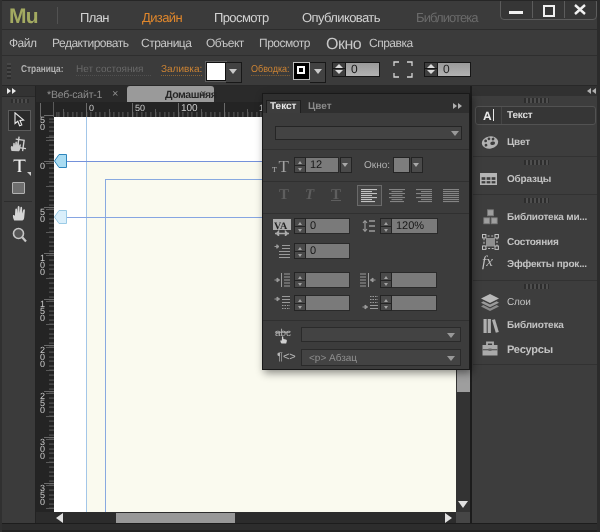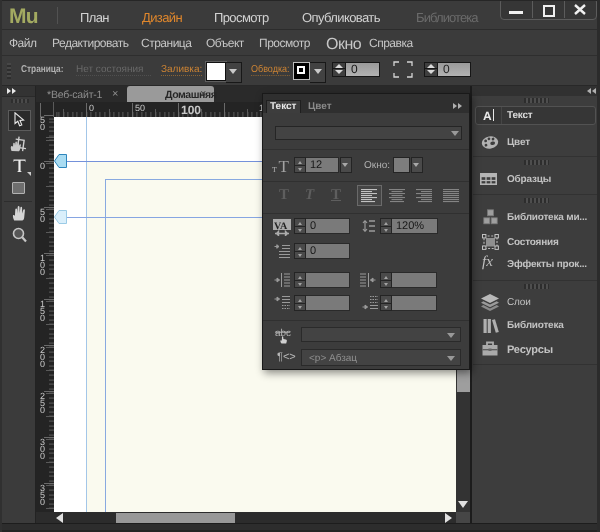--- a/index.html
+++ b/index.html
@@ -123,21 +123,21 @@
 
 <div class="abs" style="left:54px;top:109px;width:402px;height:8px;background:repeating-linear-gradient(90deg,#5a5a5a 0 1px,transparent 1px 23px);background-position-x:9px;"></div>
 
 <div class="abs" style="left:40px;top:103px;width:1px;height:14px;background:#6a6a6a;"></div>
 <div class="abs" style="left:86px;top:103px;width:1px;height:14px;background:#6a6a6a;"></div>
 <div class="abs" style="left:132px;top:103px;width:1px;height:14px;background:#6a6a6a;"></div>
 <div class="abs" style="left:178px;top:103px;width:1px;height:14px;background:#6a6a6a;"></div>
 <div class="abs" style="left:224px;top:103px;width:1px;height:14px;background:#6a6a6a;"></div>
 <div class="lbl" style="left:89px;top:103px;font-size:9px;color:#c8c8c8;">0</div>
 <div class="lbl" style="left:135px;top:103px;font-size:9px;color:#c8c8c8;">50</div>
-<div class="lbl" style="left:181px;top:103px;font-size:12px;color:#c8c8c8;font-weight:bold;">100</div>
+<div class="lbl" style="left:181px;top:103px;font-size:10px;color:#c8c8c8;">100</div>
 <div class="lbl" style="left:227px;top:103px;font-size:9px;color:#c8c8c8;margin-left:32px;">150</div>
 <div class="abs" style="left:53px;top:102px;width:1px;height:15px;background:#5a5a5a;"></div>
 
 <div id="vruler" class="abs" style="left:36px;top:117px;width:18px;height:394.5px;background:#242424;"></div>
 <div class="abs" style="left:49px;top:117px;width:5px;height:394px;background:repeating-linear-gradient(0deg,#5a5a5a 0 1px,transparent 1px 4.6px);background-position-y:2.6px;"></div>
 <div class="abs" style="left:46px;top:117px;width:8px;height:394px;background:repeating-linear-gradient(0deg,#5a5a5a 0 1px,transparent 1px 23px);background-position-y:21px;"></div>
 <div id="vlabels">
       <div class="abs" style="left:44px;top:115px;width:10px;height:1px;background:#6a6a6a;"></div>
       <div class="lbl" style="left:40px;top:117px;font-size:9px;line-height:7px;color:#c8c8c8;">5</div>
       <div class="lbl" style="left:40px;top:124px;font-size:9px;line-height:7px;color:#c8c8c8;">0</div>

